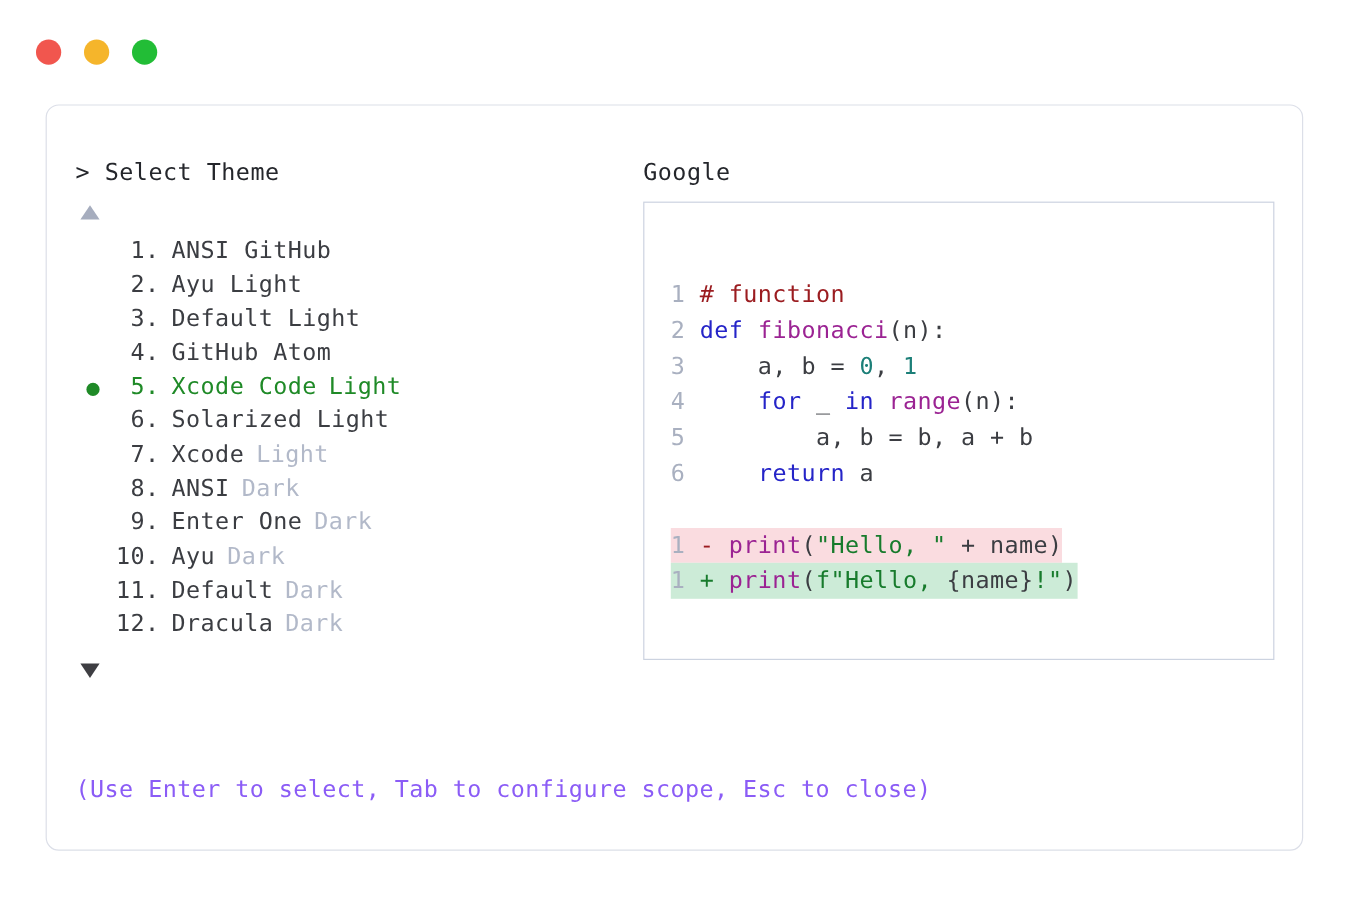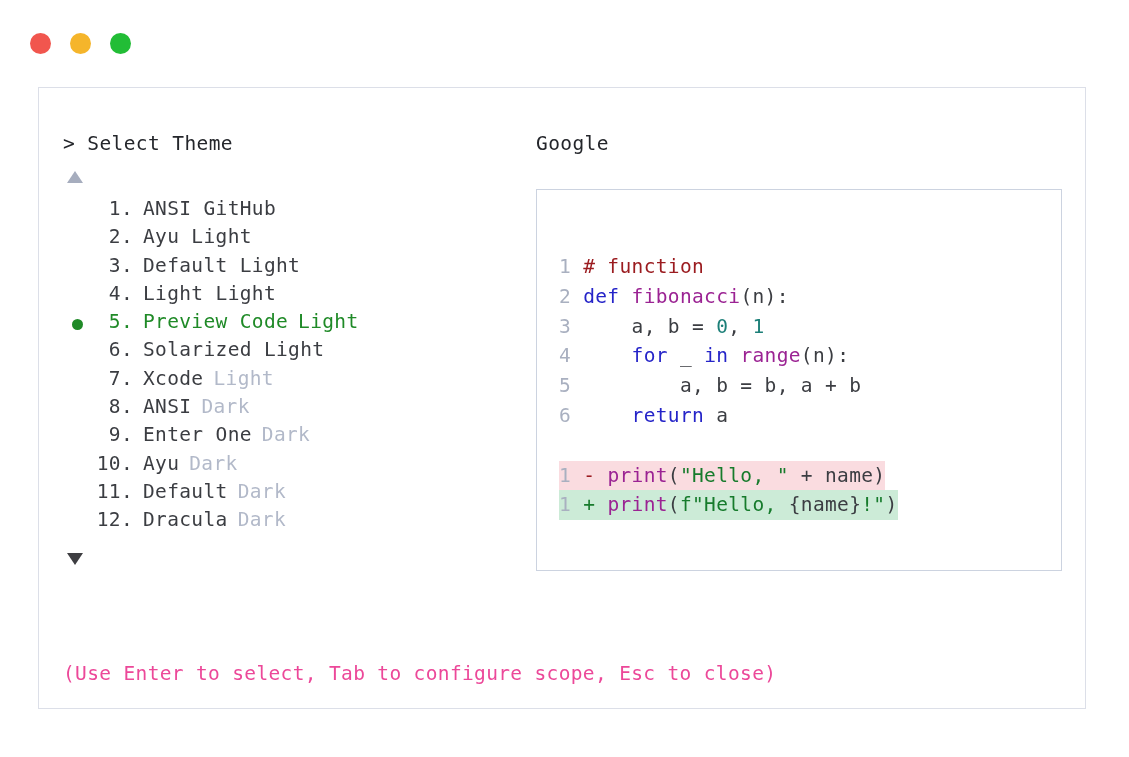--- a/index.html
+++ b/index.html
@@ -33,21 +33,21 @@
 
   
   .card {
     position: absolute;
     left: 38px;
     top: 87px;
     width: 1048px;
     height: 622px;
     box-sizing: border-box;
     border: 1px solid #dcdfe8;
-    border-radius: 0;
+    border-radius: 11px;
     background: #ffffff;
   }
 
   
   .columns {
     position: absolute;
     left: 0;
     top: 0;
     width: 100%;
     height: 100%;
@@ -134,29 +134,28 @@
   .theme-row.selected .idx,
   .theme-row.selected .nm { color: #1F8A27; }
   .mode-dim { color: #b2b9c9; }
 
   
   .hint {
     position: absolute;
     left: 24px;
     top: 558px;
     font-size: 19.5px;
-    color: #ec4899;
+    color: #8b5cf6;
     letter-spacing: 0.35px;
     white-space: pre;
-    margin-top: 16px;
   }
 
   
   .preview-box {
-    margin-top: 33px;
+    margin-top: 12px;
     width: 526px;
     height: 382px;
     box-sizing: border-box;
     border: 1px solid #ccd3e0;
     background: #ffffff;
     position: relative;
   }
   .code {
     position: absolute;
     left: 22px;
@@ -199,22 +198,22 @@
 <div class="card">
   <div class="columns">
 
     <div class="left-pane">
       <div class="pane-title">&gt; Select Theme</div>
       <div class="scroll-arrow arrow-up"></div>
       <ul class="theme-list" id="theme-list">
           <li class="theme-row"><span class="bullet-cell"></span><span class="idx">1.</span><span class="nm">ANSI GitHub</span></li>
           <li class="theme-row"><span class="bullet-cell"></span><span class="idx">2.</span><span class="nm">Ayu Light</span></li>
           <li class="theme-row"><span class="bullet-cell"></span><span class="idx">3.</span><span class="nm">Default Light</span></li>
-          <li class="theme-row"><span class="bullet-cell"></span><span class="idx">4.</span><span class="nm">Light Light</span></li>
-          <li class="theme-row selected"><span class="bullet-cell"><span class="bullet"></span></span><span class="idx">5.</span><span class="nm">Preview Code</span><span class="nm mode-dim">Light</span></li>
+          <li class="theme-row"><span class="bullet-cell"></span><span class="idx">4.</span><span class="nm">GitHub Atom</span></li>
+          <li class="theme-row selected"><span class="bullet-cell"><span class="bullet"></span></span><span class="idx">5.</span><span class="nm">Xcode Code</span><span class="nm mode-dim">Light</span></li>
           <li class="theme-row"><span class="bullet-cell"></span><span class="idx">6.</span><span class="nm">Solarized Light</span></li>
           <li class="theme-row"><span class="bullet-cell"></span><span class="idx">7.</span><span class="nm">Xcode</span><span class="nm mode-dim">Light</span></li>
           <li class="theme-row"><span class="bullet-cell"></span><span class="idx">8.</span><span class="nm">ANSI</span><span class="nm mode-dim">Dark</span></li>
           <li class="theme-row"><span class="bullet-cell"></span><span class="idx">9.</span><span class="nm">Enter One</span><span class="nm mode-dim">Dark</span></li>
           <li class="theme-row"><span class="bullet-cell"></span><span class="idx">10.</span><span class="nm">Ayu</span><span class="nm mode-dim">Dark</span></li>
           <li class="theme-row"><span class="bullet-cell"></span><span class="idx">11.</span><span class="nm">Default</span><span class="nm mode-dim">Dark</span></li>
           <li class="theme-row"><span class="bullet-cell"></span><span class="idx">12.</span><span class="nm">Dracula</span><span class="nm mode-dim">Dark</span></li>
         </ul>
       <div class="scroll-arrow arrow-down"></div>
     </div>

